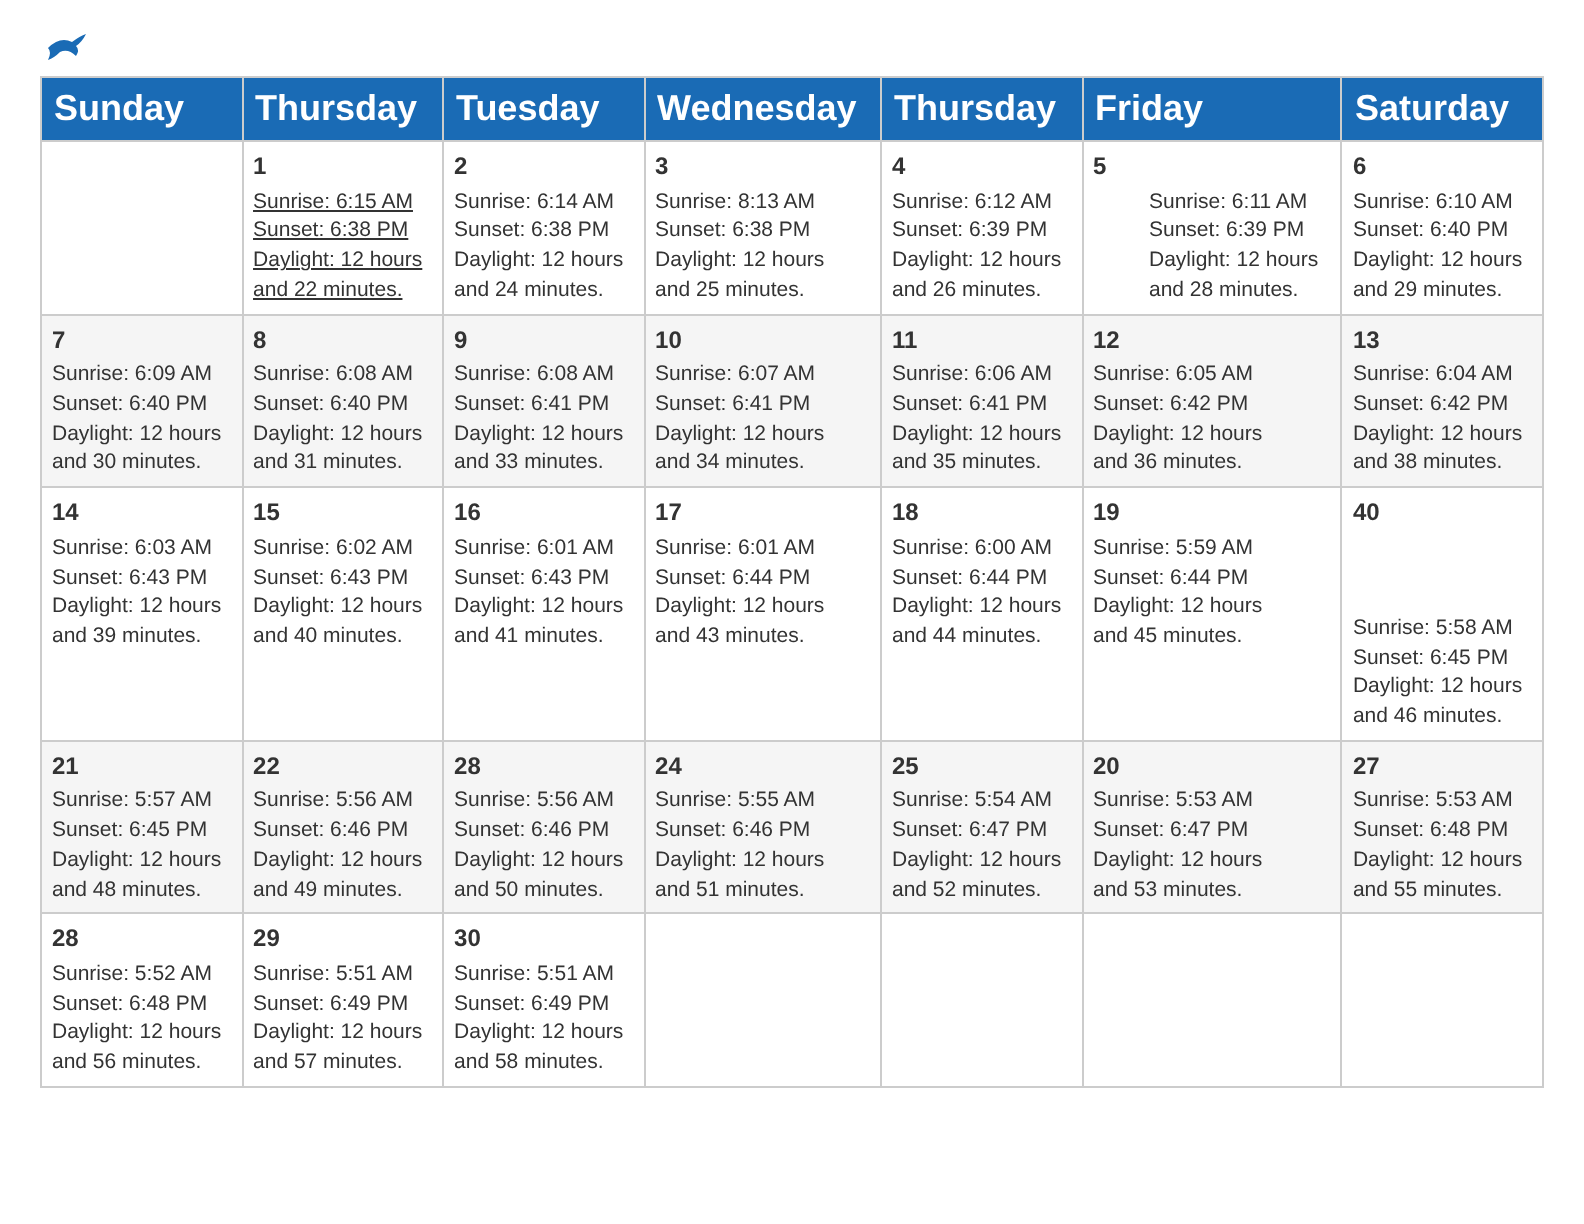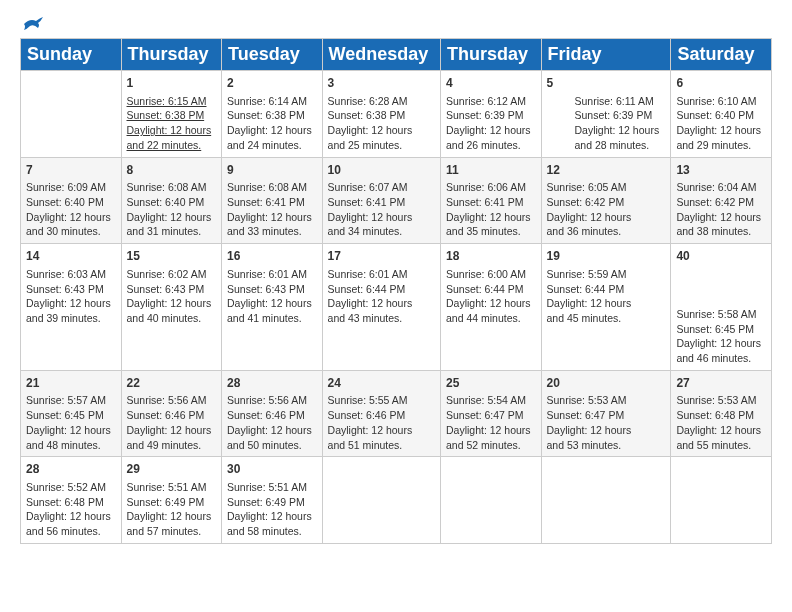--- a/index.html
+++ b/index.html
@@ -126,21 +126,21 @@
           </td>
           <td>
             <span class="day-number">2</span>
             <div class="day-info" style="white-space: pre-line;">Sunrise: 6:14 AM
 Sunset: 6:38 PM
 Daylight: 12 hours
 and 24 minutes.</div>
           </td>
           <td>
             <span class="day-number">3</span>
-            <div class="day-info" style="white-space: pre-line;">Sunrise: 6:28 AM
+            <div class="day-info" style="white-space: pre-line;">Sunrise: 8:13 AM
 Sunset: 6:38 PM
 Daylight: 12 hours
 and 25 minutes.</div>
           </td>
           <td>
             <span class="day-number">4</span>
             <div class="day-info" style="white-space: pre-line;">Sunrise: 6:12 AM
 Sunset: 6:39 PM
 Daylight: 12 hours
 and 26 minutes.</div>

